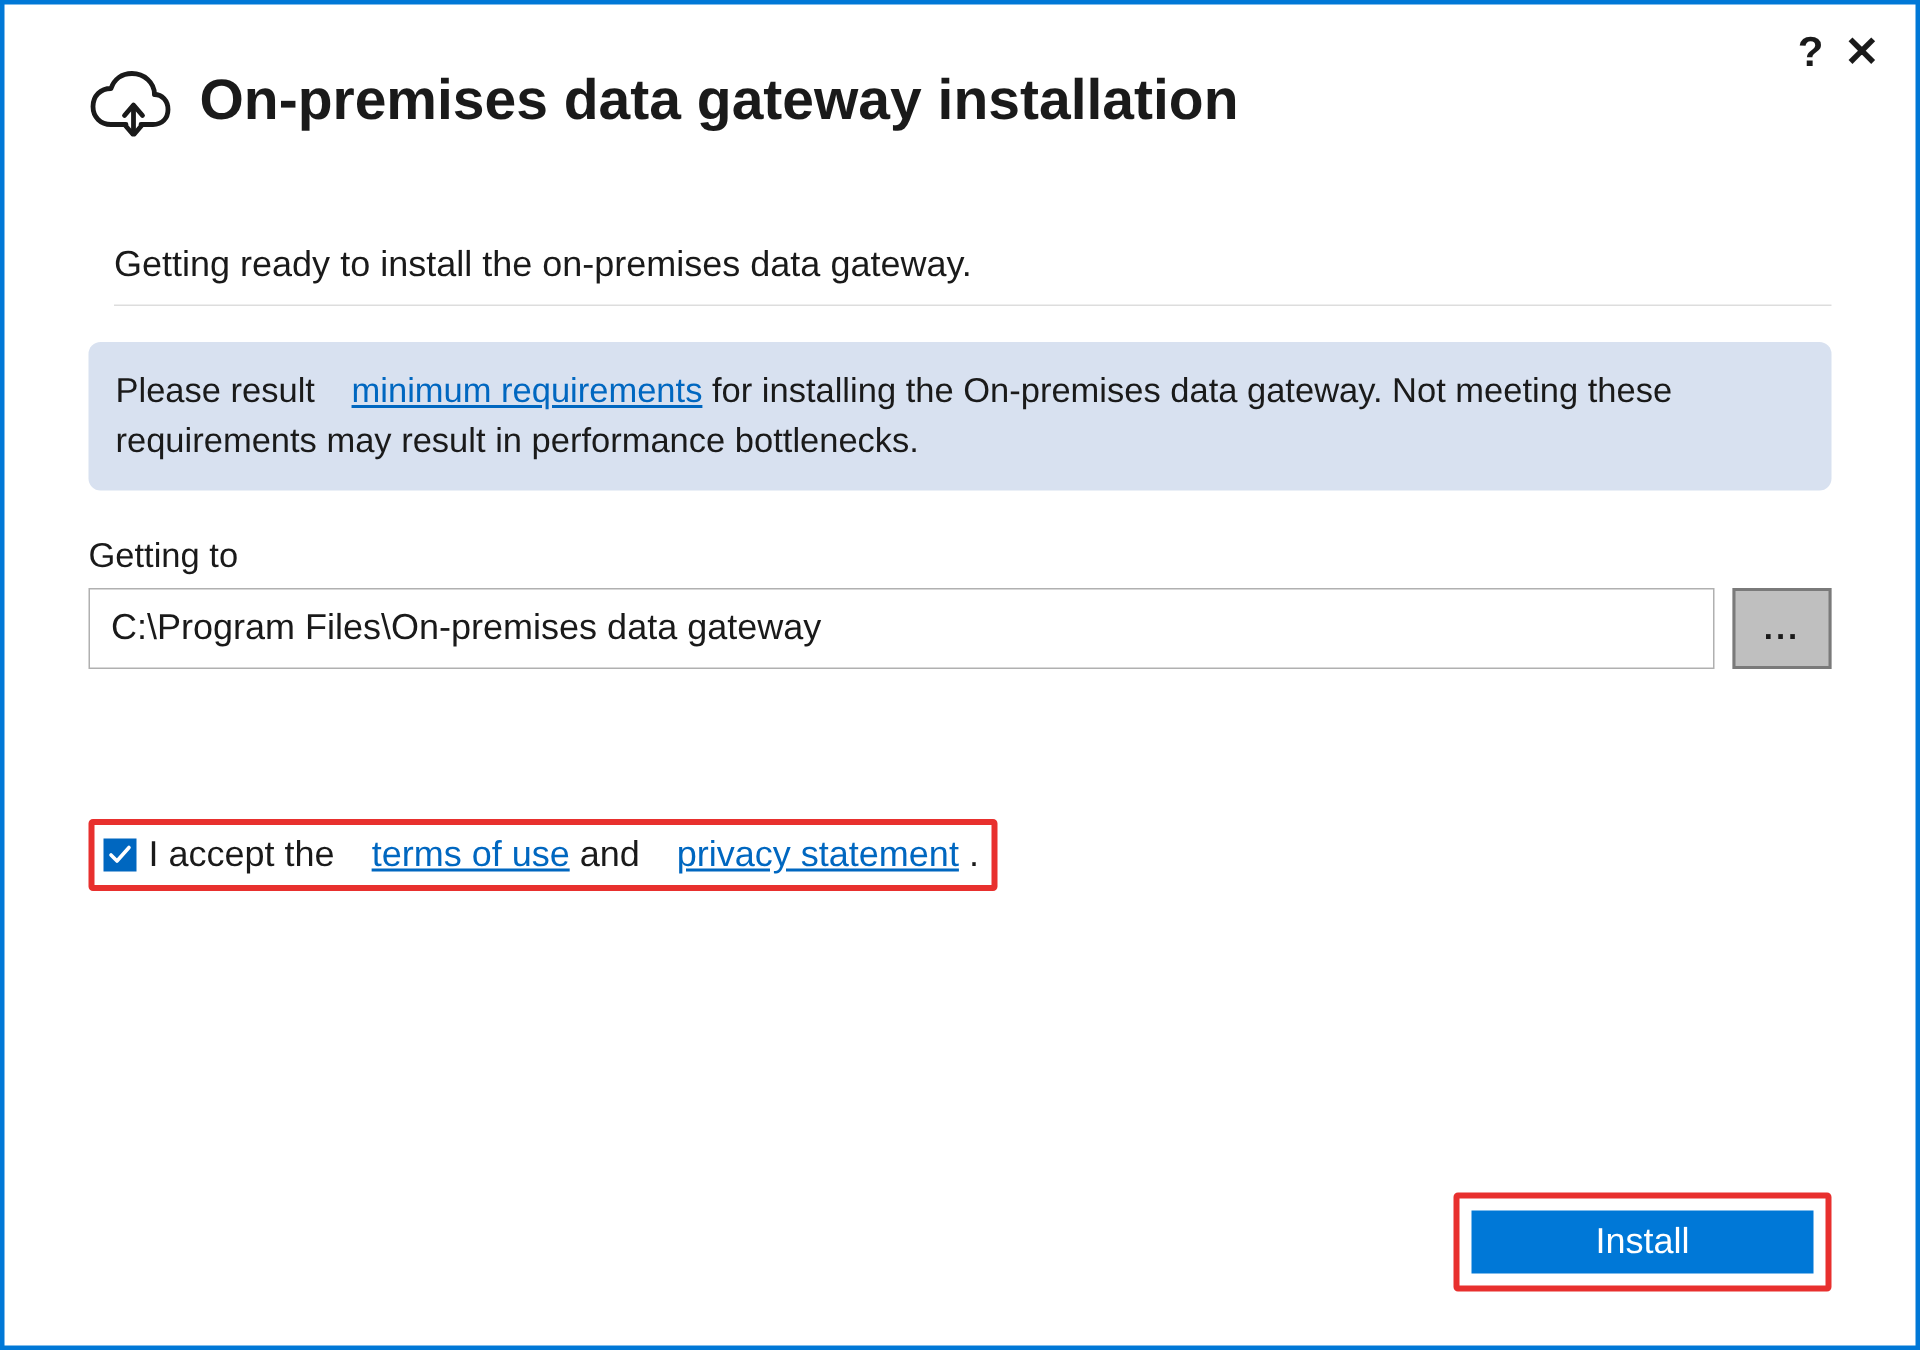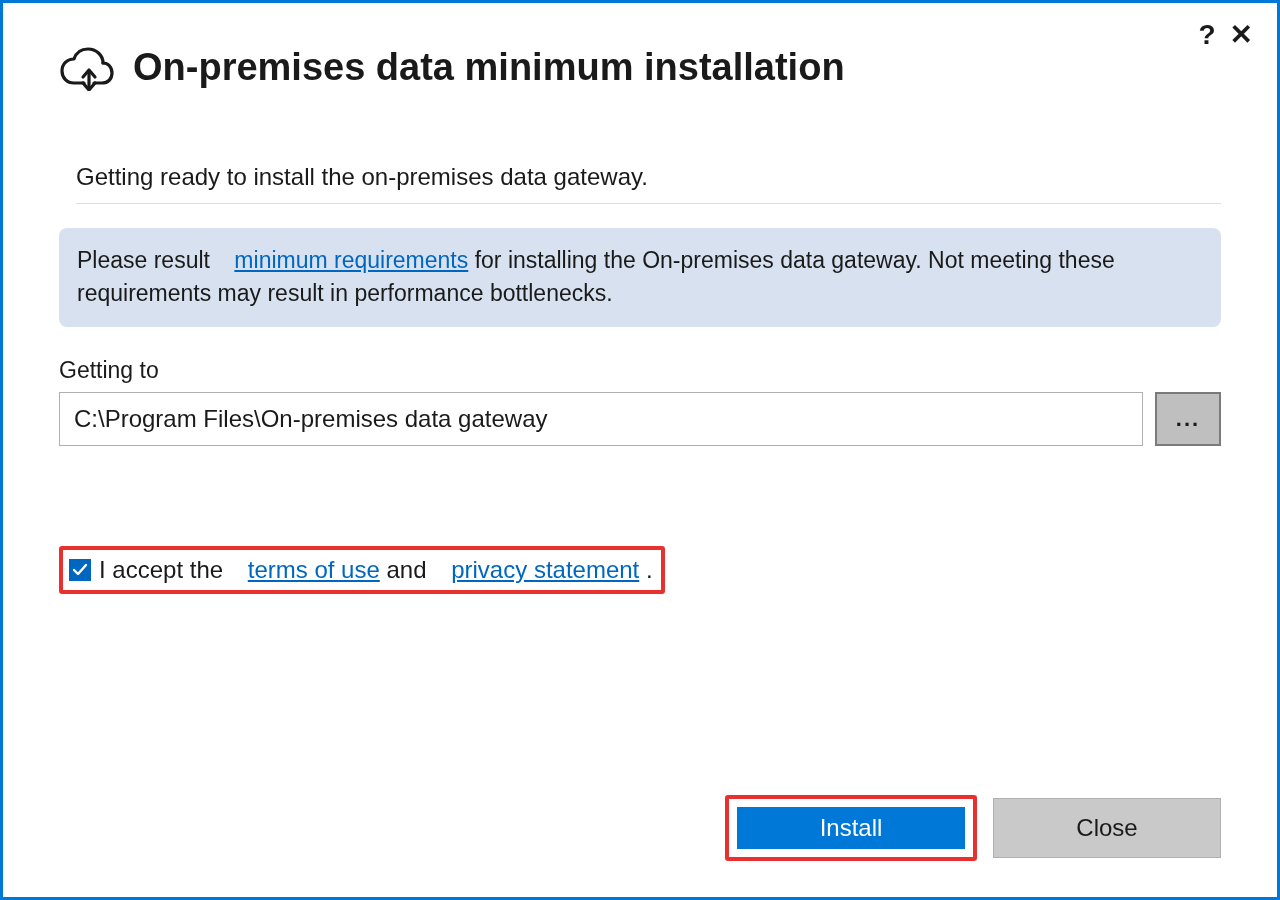--- a/index.html
+++ b/index.html
@@ -172,21 +172,21 @@
   <div class="header">
     <span class="cloud-icon">
       <svg width="56" height="48" viewBox="0 0 56 48">
         <path d="M44 20c0-8-7-14-15-14-7 0-12 4-14 10-7 0-12 5-12 12 0 7 5 12 12 12h10" fill="none" stroke="#1a1a1a" stroke-width="3.2" stroke-linecap="round" stroke-linejoin="round"></path>
         <path d="M44 20c5 0 9 4 9 10 0 6-4 10-10 10h-8" fill="none" stroke="#1a1a1a" stroke-width="3.2" stroke-linecap="round" stroke-linejoin="round"></path>
         <path d="M30 46V28" fill="none" stroke="#1a1a1a" stroke-width="3.2" stroke-linecap="round"></path>
         <path d="M24 34l6-7 6 7" fill="none" stroke="#1a1a1a" stroke-width="3.2" stroke-linecap="round" stroke-linejoin="round"></path>
         <path d="M24 40l6 7 6-7" fill="none" stroke="#1a1a1a" stroke-width="3.2" stroke-linecap="round" stroke-linejoin="round"></path>
       </svg>
     </span>
-    <h1 class="title">On-premises data minimum installation</h1>
+    <h1 class="title">On-premises data gateway installation</h1>
   </div>
 
   <div class="subtitle">Getting ready to install the on-premises data gateway.</div>
 
   <div class="info-banner">
     <span>Please result </span>
     <a href="#">minimum requirements</a>
     <span> for installing the On-premises data gateway. Not meeting these requirements may result in performance bottlenecks.</span>
   </div>
 
@@ -206,16 +206,15 @@
       <span>
         <span>I accept the </span><a href="#">terms of use</a><span> and </span><a href="#">privacy statement</a><span> .</span>
       </span>
     </div>
   </div>
 
   <div class="footer">
     <div class="install-wrap">
       <button class="btn btn-primary">Install</button>
     </div>
-    <button class="btn btn-secondary">Close</button>
   </div>
 
 </div>
 
 </body></html>

